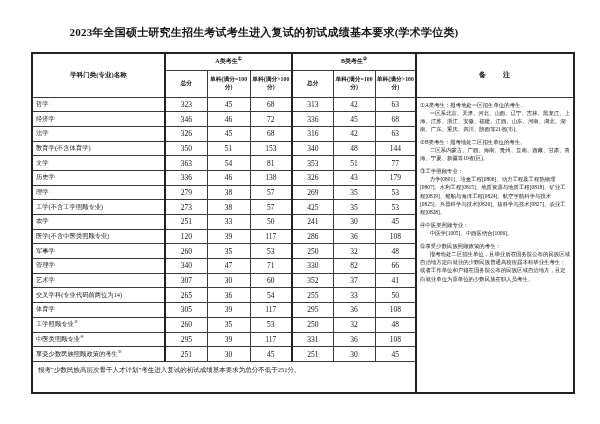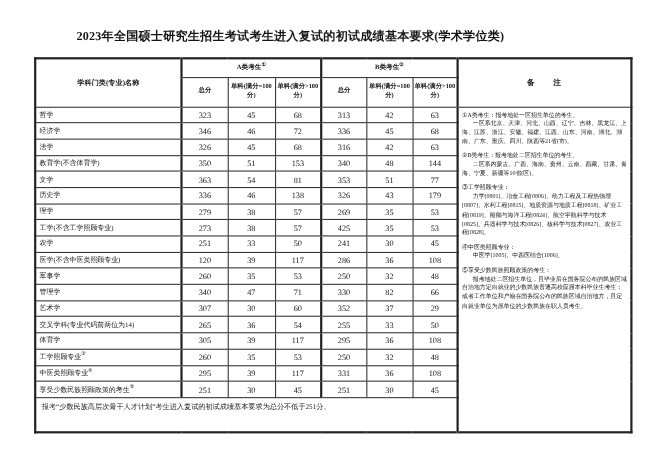--- a/index.html
+++ b/index.html
@@ -204,21 +204,21 @@
         <td class="val-cell">82</td>
         <td class="val-cell">66</td>
       </tr>
       <tr class="data-row">
         <td class="subject-cell"><span>艺术学</span></td>
         <td class="val-cell thick-l">307</td>
         <td class="val-cell">30</td>
         <td class="val-cell">60</td>
         <td class="val-cell thick-l">352</td>
         <td class="val-cell">37</td>
-        <td class="val-cell">29</td>
+        <td class="val-cell">41</td>
       </tr>
       <tr class="data-row">
         <td class="subject-cell"><span>交叉学科(专业代码前两位为14)</span></td>
         <td class="val-cell thick-l">265</td>
         <td class="val-cell">36</td>
         <td class="val-cell">54</td>
         <td class="val-cell thick-l">255</td>
         <td class="val-cell">33</td>
         <td class="val-cell">50</td>
       </tr>

